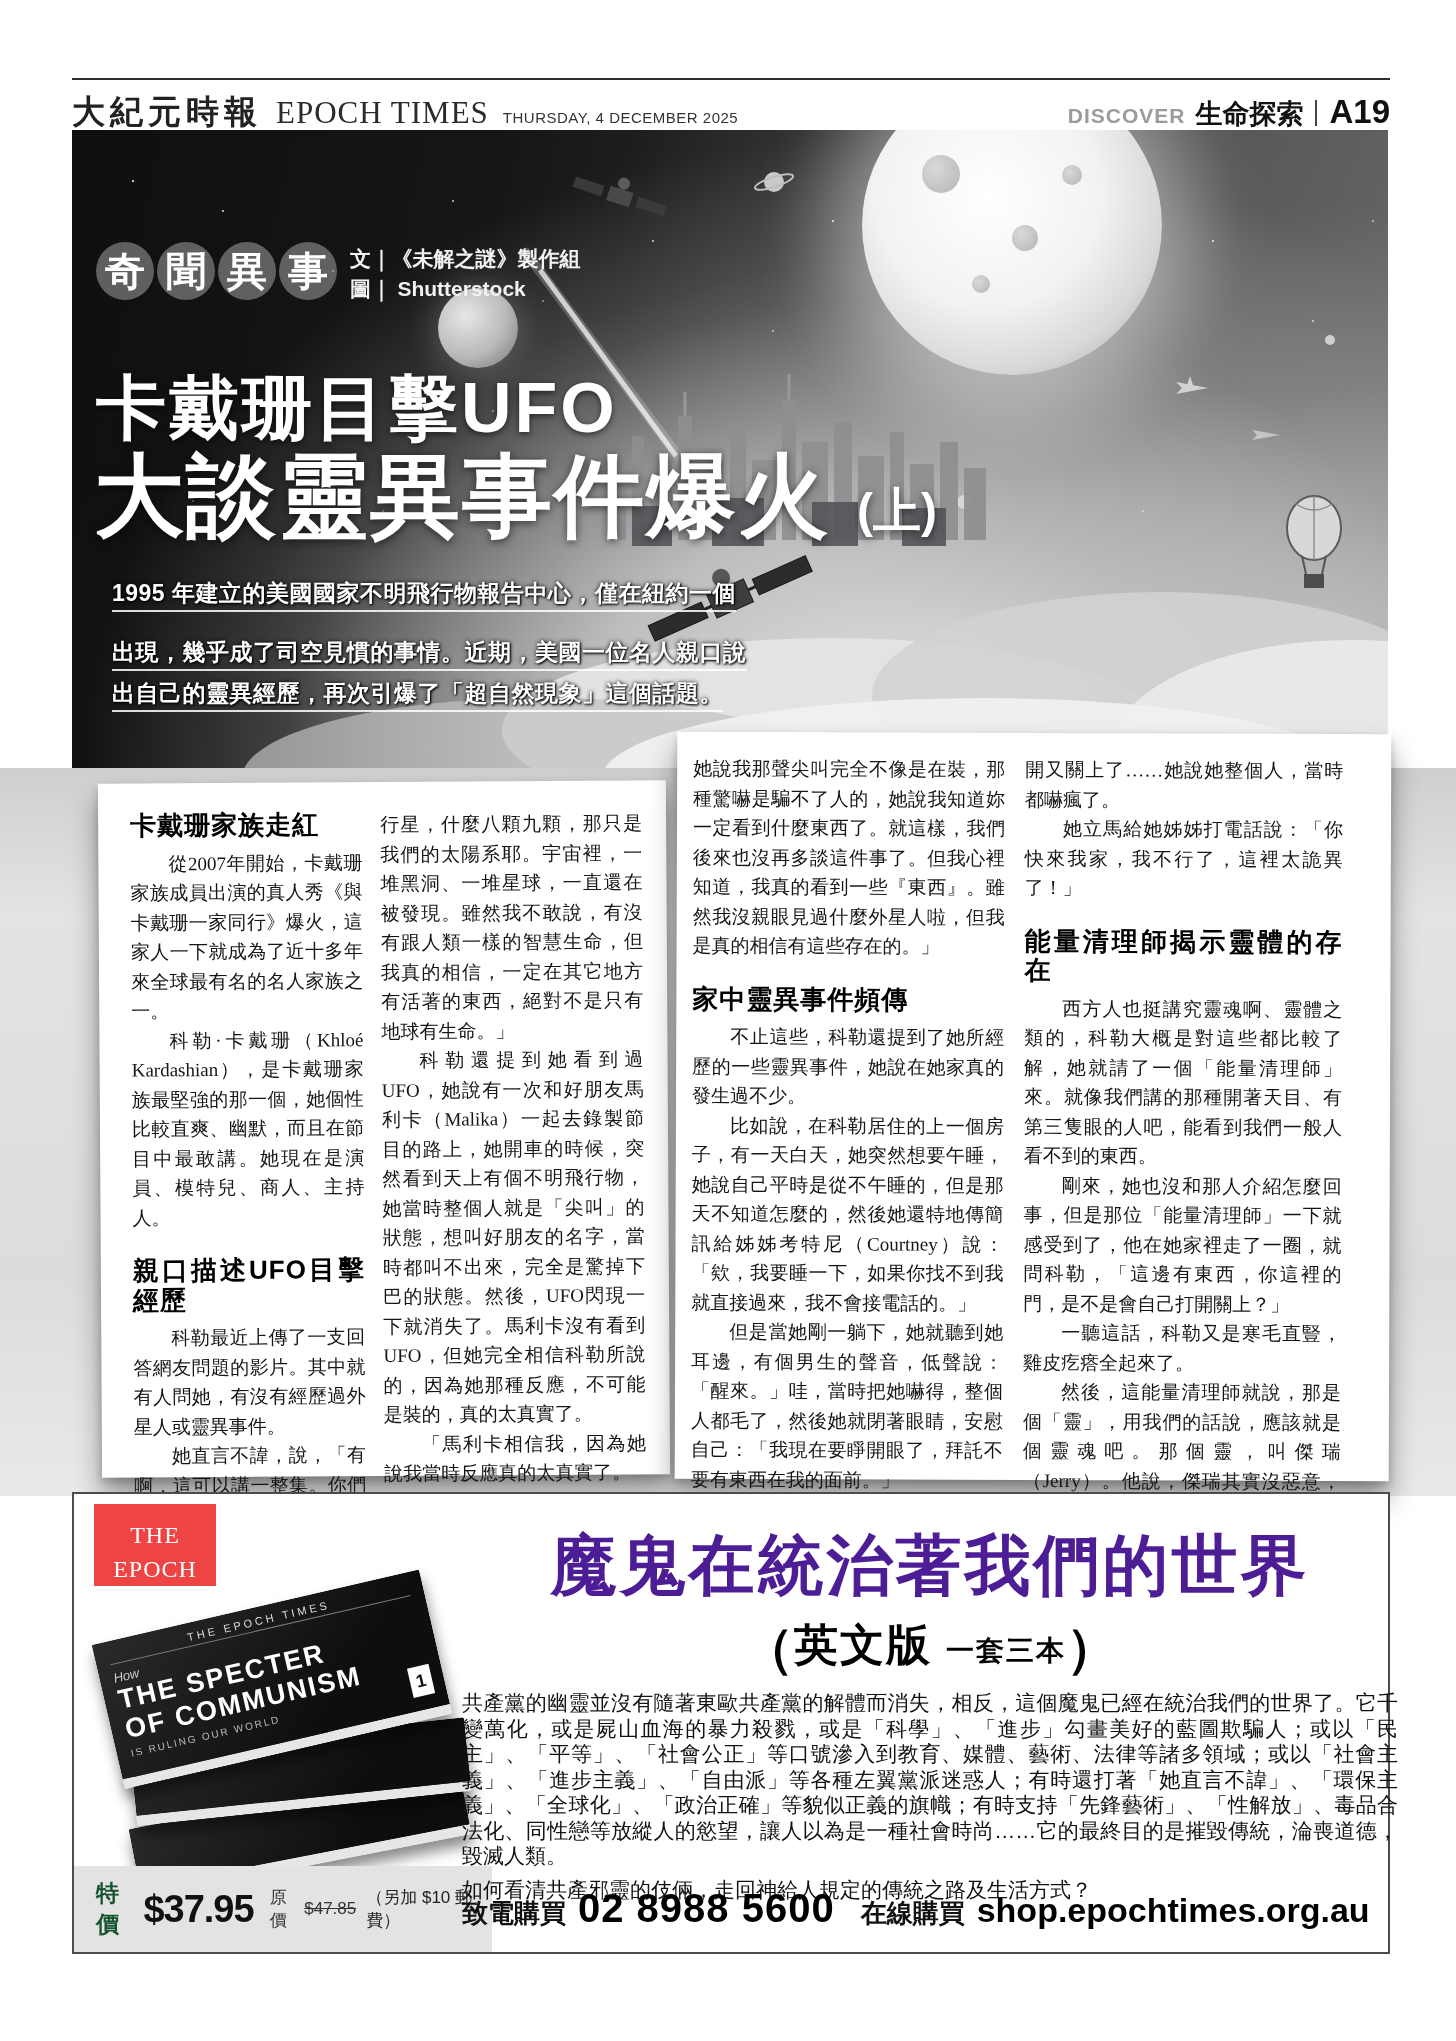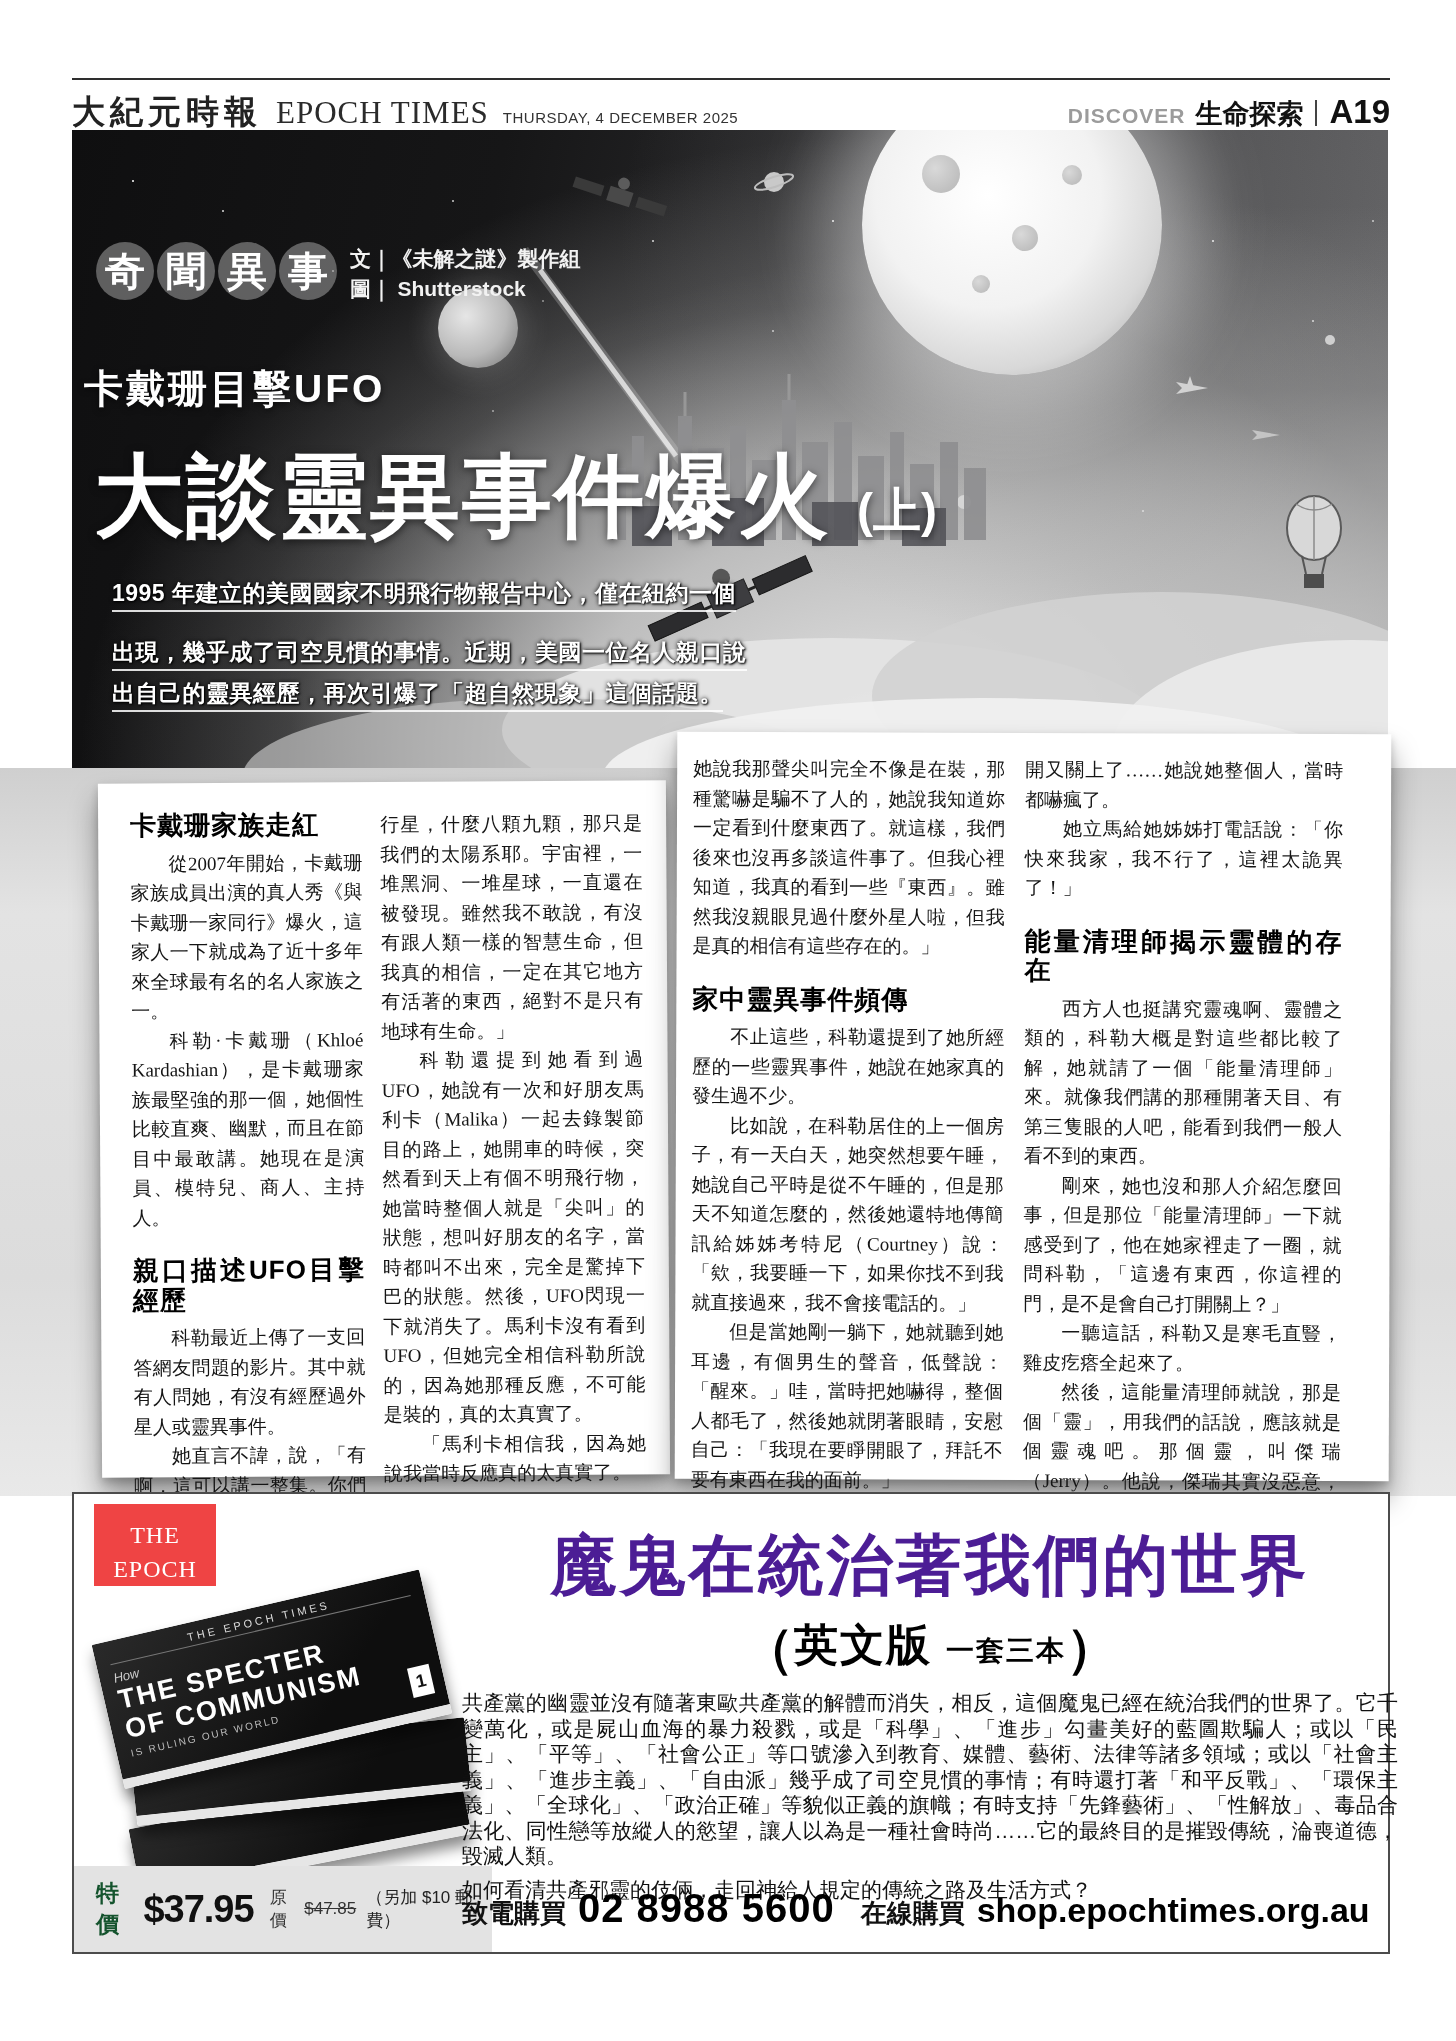--- a/index.html
+++ b/index.html
@@ -34,21 +34,21 @@
     box-shadow:0 0 80px 30px rgba(255,255,255,.35);}
   .crater{position:absolute;border-radius:50%;background:radial-gradient(circle at 35% 35%, #d9d9d9, #b5b5b5);}
   .moon-small{position:absolute;left:366px;top:158px;width:80px;height:80px;border-radius:50%;
     background:radial-gradient(circle at 35% 35%, #e6e6e6 0%, #b9b9b9 55%, #818181 90%);
     box-shadow:0 0 30px 6px rgba(255,255,255,.18);}
   .hero-svg{position:absolute;left:0;top:0;width:1316px;height:640px;}
   .badge{position:absolute;left:24px;top:112px;display:flex;}
   .badge-circle{width:58px;height:58px;border-radius:50%;background:rgba(160,160,160,.55);
     color:#fff;font-size:40px;font-weight:bold;text-align:center;line-height:58px;margin-right:3px;}
   .credits{position:absolute;left:278px;top:114px;color:#f2f2f2;font-weight:bold;font-size:21px;line-height:30px;}
-  .hero-title1{position:absolute;left:12px;top:232px;color:#fff;font-size:39px;font-weight:800;letter-spacing:3px;
+  .hero-title1{position:absolute;left:24px;top:232px;color:#fff;font-size:70px;font-weight:800;letter-spacing:3px;
     text-shadow:0 2px 6px rgba(0,0,0,.6);}
   .hero-title2{position:absolute;left:22px;top:306px;color:#fff;font-size:90px;font-weight:800;letter-spacing:2px;
     text-shadow:0 2px 8px rgba(0,0,0,.6);white-space:nowrap;}
   .hero-title2 .suffix{font-size:48px;font-weight:800;letter-spacing:0;}
   .intro{position:absolute;left:40px;top:448px;width:640px;}
   .intro-line{display:inline-block;color:#fff;font-size:23px;font-weight:bold;letter-spacing:.5px;
     border-bottom:2px solid rgba(255,255,255,.85);padding-bottom:1px;margin-bottom:7px;white-space:nowrap;
     text-shadow:0 0 4px #000,1px 1px 2px #000;}
   
   .band{position:absolute;left:0;top:768px;width:1456px;height:728px;
@@ -304,21 +304,21 @@
     </div>
 
     <div class="ad-main">
       <div class="ad-title">魔鬼在統治著我們的世界</div>
       <div class="ad-subtitle">
         <span class="paren">（</span><span class="main">英文版</span><span class="note">一套三本</span><span class="paren">）</span>
       </div>
     </div>
 
     <div class="ad-body">
-      <p>共產黨的幽靈並沒有隨著東歐共產黨的解體而消失，相反，這個魔鬼已經在統治我們的世界了。它千變萬化，或是屍山血海的暴力殺戮，或是「科學」、「進步」勾畫美好的藍圖欺騙人；或以「民主」、「平等」、「社會公正」等口號滲入到教育、媒體、藝術、法律等諸多領域；或以「社會主義」、「進步主義」、「自由派」幾乎成了司空見慣的事情；有時還打著「和平反戰」、「環保主義」、「全球化」、「政治正確」等貌似正義的旗幟；有時支持「先鋒藝術」、「性解放」、毒品合法化、同性戀等放縱人的慾望，讓人以為是一種社會時尚……它的最終目的是摧毀傳統，淪喪道德，毀滅人類。</p>
+      <p>共產黨的幽靈並沒有隨著東歐共產黨的解體而消失，相反，這個魔鬼已經在統治我們的世界了。它千變萬化，或是屍山血海的暴力殺戮，或是「科學」、「進步」勾畫美好的藍圖欺騙人；或以「民主」、「平等」、「社會公正」等口號滲入到教育、媒體、藝術、法律等諸多領域；或以「社會主義」、「進步主義」、「自由派」等各種左翼黨派迷惑人；有時還打著「她直言不諱」、「環保主義」、「全球化」、「政治正確」等貌似正義的旗幟；有時支持「先鋒藝術」、「性解放」、毒品合法化、同性戀等放縱人的慾望，讓人以為是一種社會時尚……它的最終目的是摧毀傳統，淪喪道德，毀滅人類。</p>
       <p>如何看清共產邪靈的伎倆，走回神給人規定的傳統之路及生活方式？</p>
     </div>
 
     <div class="ad-contact">
       <span class="contact-label">致電購買</span>
       <span class="contact-phone">02 8988 5600</span>
       <span class="contact-label">在線購買</span>
       <span class="contact-site">shop.epochtimes.org.au</span>
     </div>
   </div>

